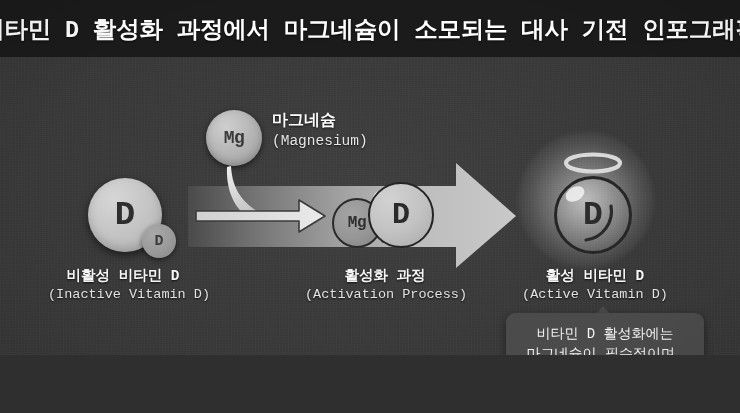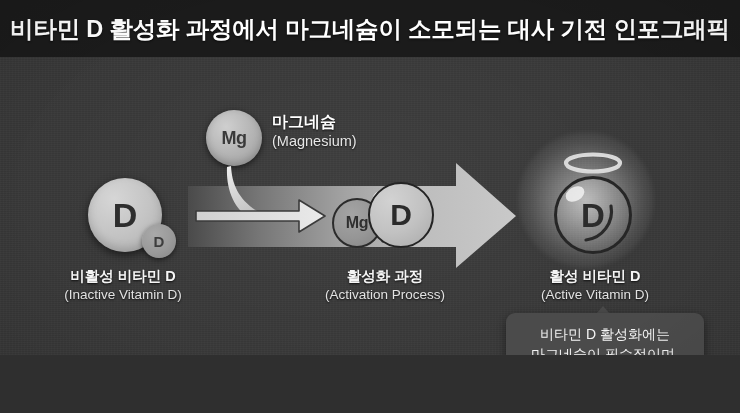--- a/index.html
+++ b/index.html
@@ -6,21 +6,21 @@
     margin: 0;
     padding: 0;
     background: #2f2f2f;
   }
   #infographic {
     position: relative;
     width: 740px;
     height: 355px;
     overflow: hidden;
     background: #383838;
-    font-family: Liberation Sans, sans-serif;
+    font-family: Liberation Mono, monospace;
     color: #f2f2f2;
     -webkit-font-smoothing: antialiased;
   }
   
   #bg-texture {
     position: absolute;
     inset: 0;
     background-image:
       repeating-linear-gradient(0deg, rgba(255,255,255,0.016) 0px, rgba(255,255,255,0.016) 1px, rgba(0,0,0,0.018) 1px, rgba(0,0,0,0.018) 2px),
       repeating-linear-gradient(90deg, rgba(255,255,255,0.012) 0px, rgba(255,255,255,0.012) 1px, rgba(0,0,0,0.014) 1px, rgba(0,0,0,0.014) 3px),

